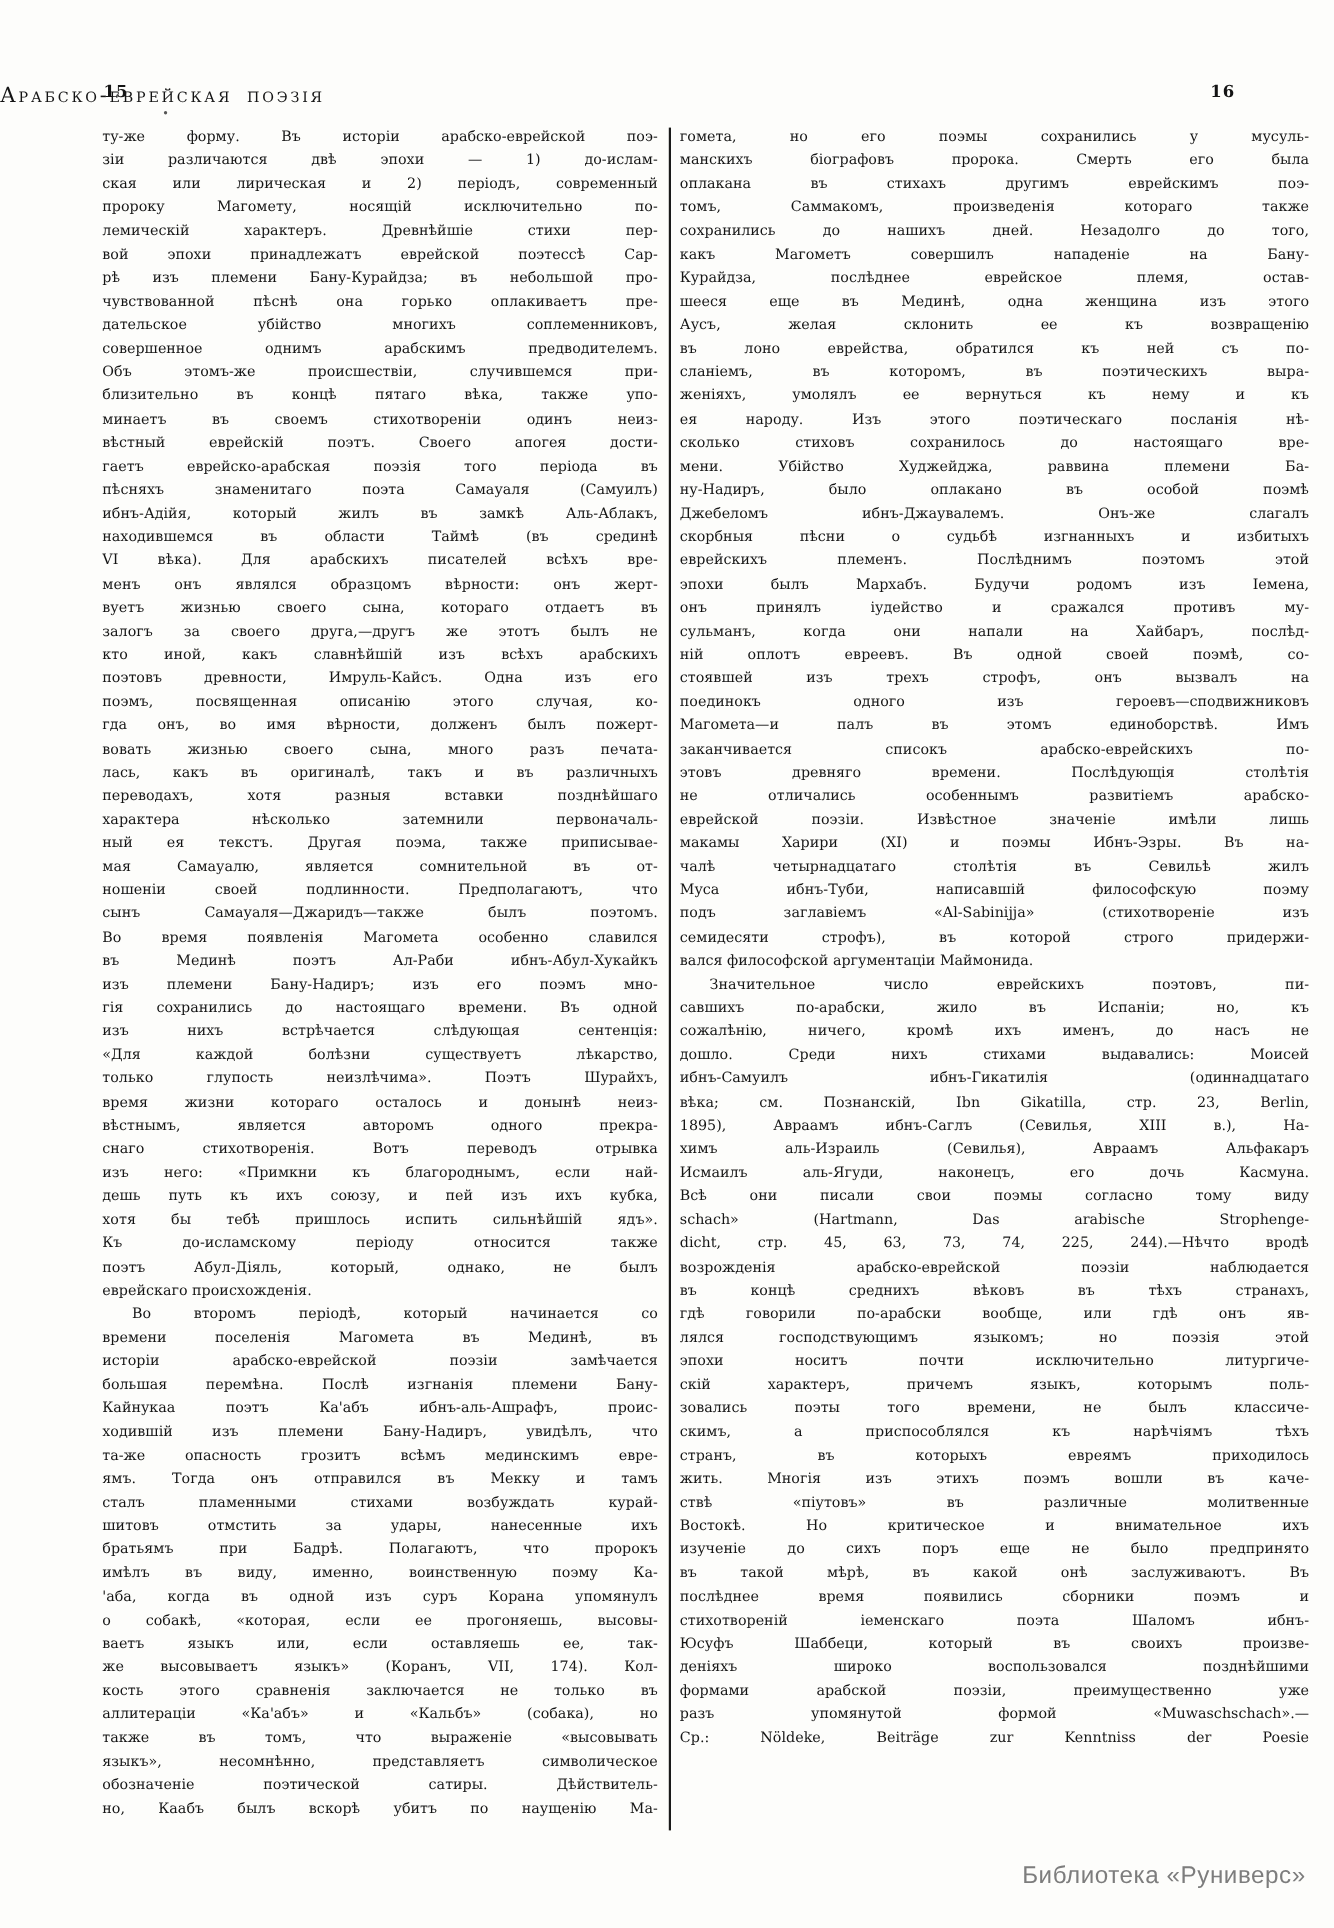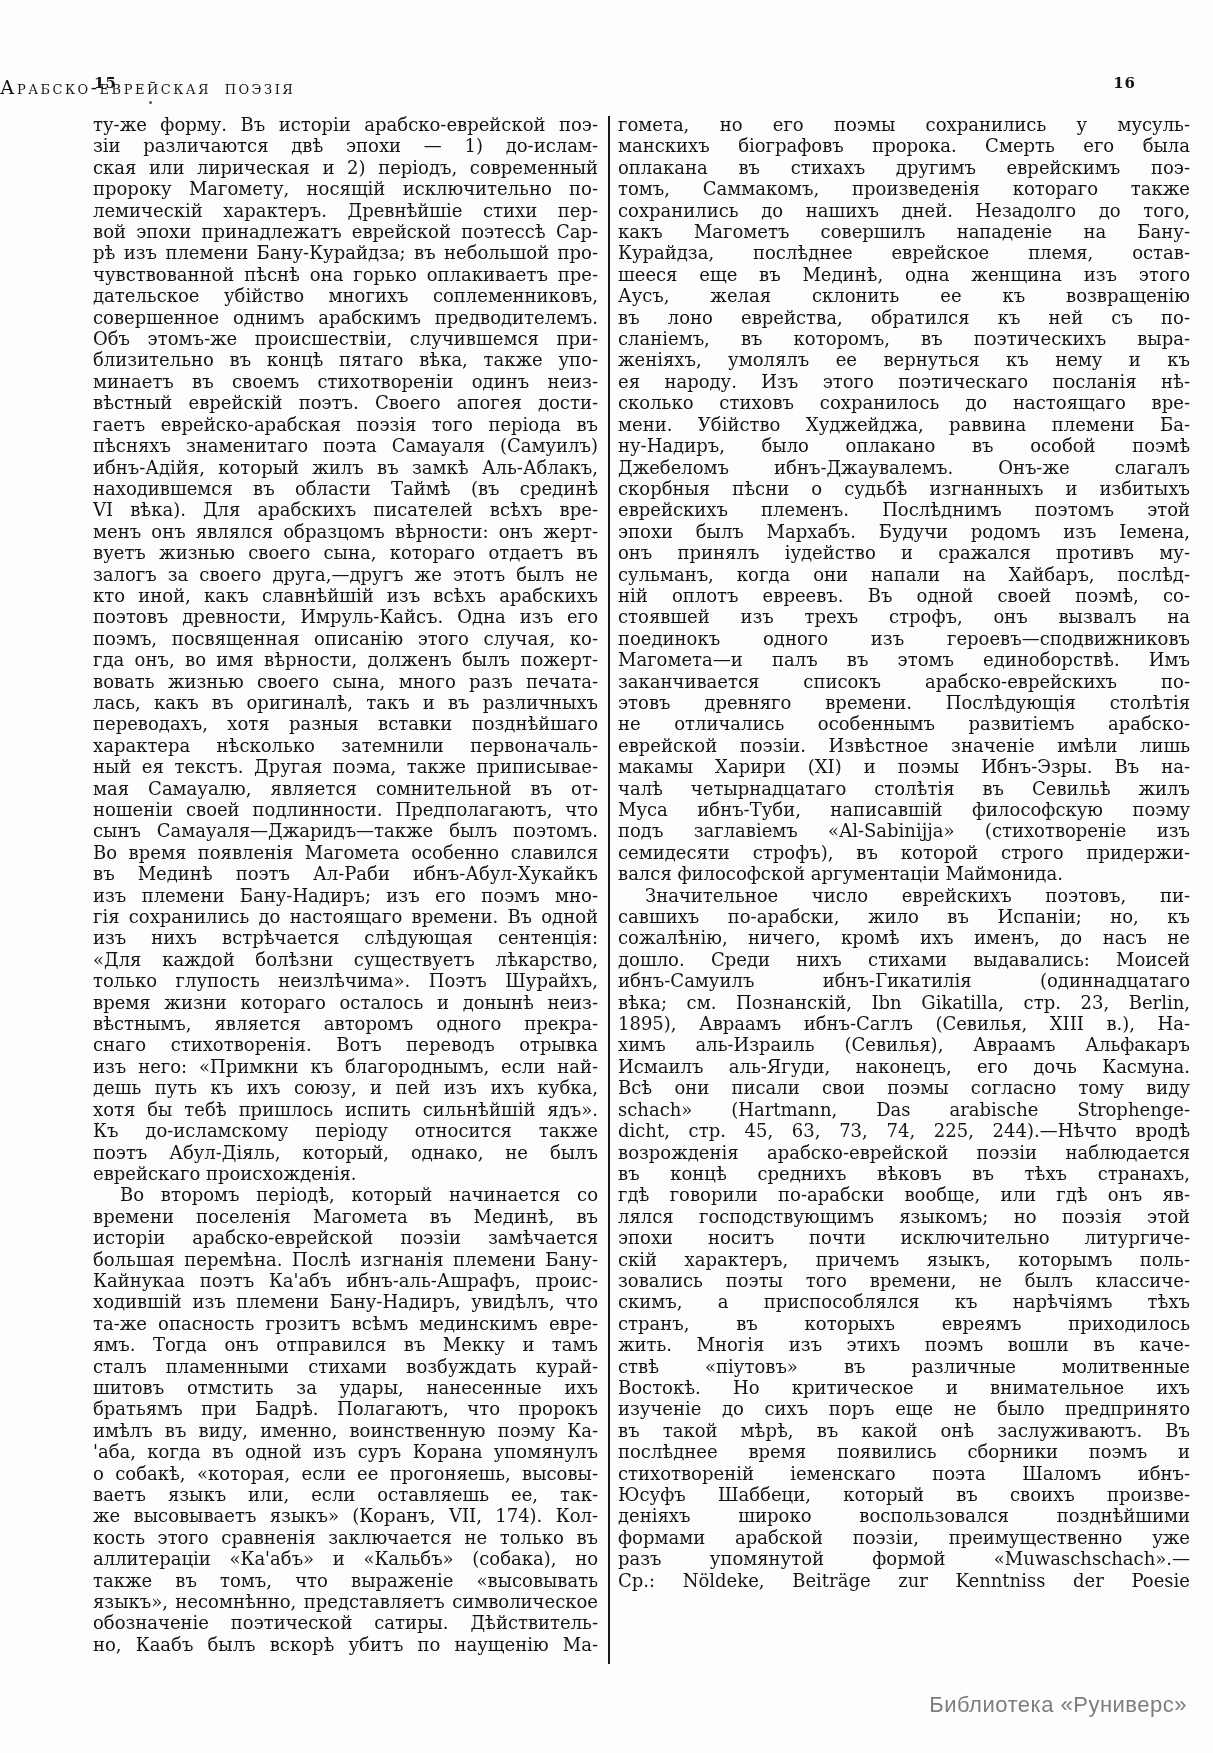--- a/index.html
+++ b/index.html
@@ -24,42 +24,42 @@
     height: 30px;
   }
   .page-num {
     position: absolute;
     top: 0;
     font-size: 15px;
     font-weight: bold;
     letter-spacing: 1px;
   }
   .page-num.left  { left: 94px; }
-  .page-num.right { right: 77px; }
+  .page-num.right { right: 90px; }
   .header-title {
     position: absolute;
     top: 2px;
     left: 0;
     width: 1213px;
     text-align: left;
     font-variant: small-caps;
     font-size: 19px;
     letter-spacing: 2.5px;
     word-spacing: 5px;
   }
   .body-block {
     position: absolute;
     top: 114px;
     left: 0;
     width: 1213px;
   }
   .column {
     position: absolute;
     top: 0;
-    font-size: 18px;
+    font-size: 13px;
   }
   .column.left  { left: 93px;  width: 505px; }
   .column.right { left: 618px; width: 572px; }
   .divider {
     position: absolute;
     top: 2px;
     left: 608px;
     width: 2px;
     height: 1548px;
     background: #1a1a1a;

